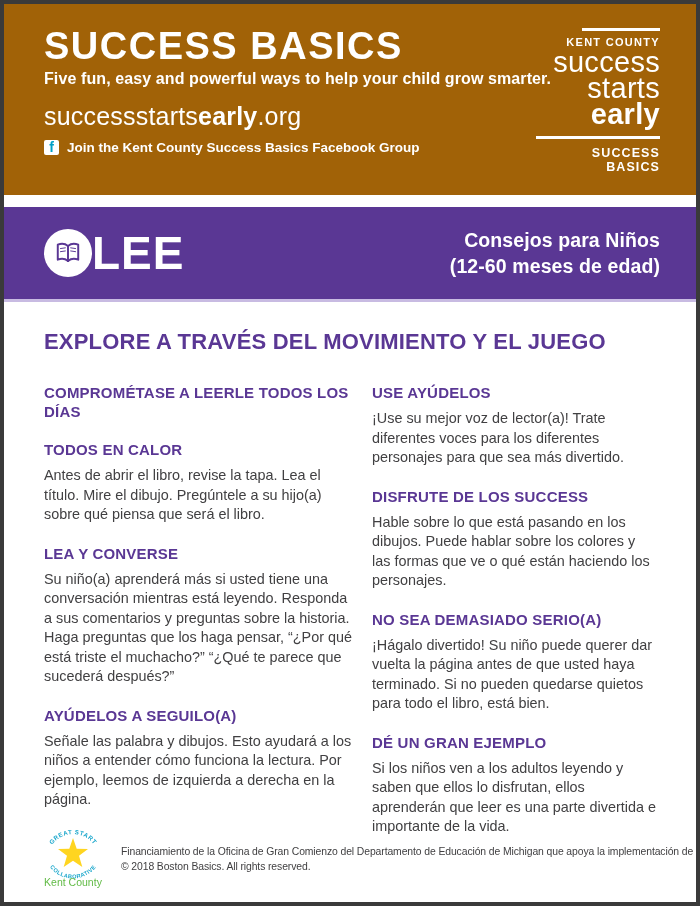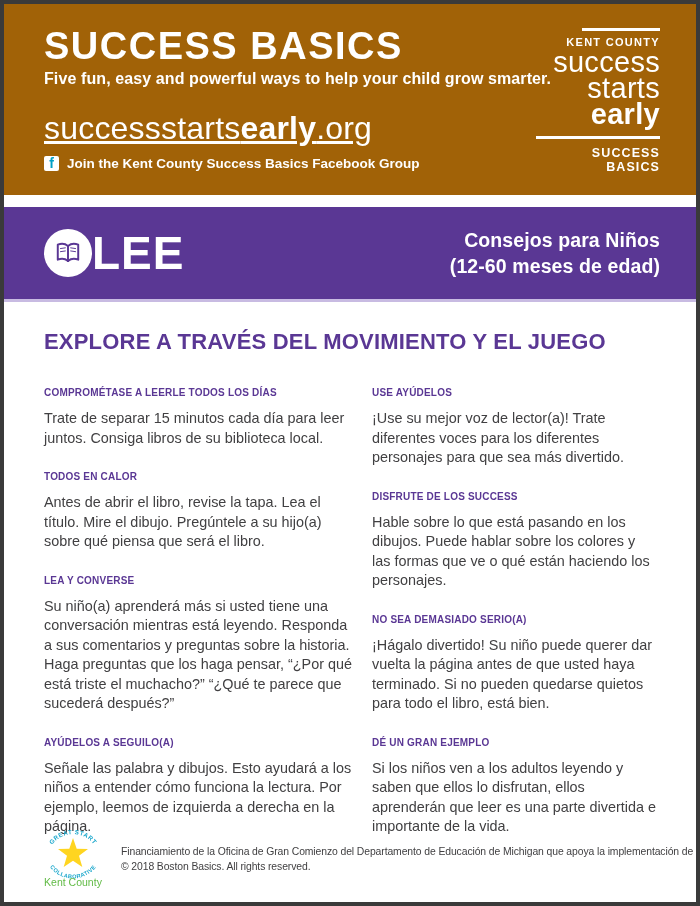--- a/index.html
+++ b/index.html
@@ -28,25 +28,24 @@
     letter-spacing:1.5px;
     line-height:40px;
   }
   .subtitle{
     margin:4px 0 0;
     font-size:16px;
     font-weight:600;
     letter-spacing:0.1px;
   }
   .url{
-    margin-top:22px;
-    font-size:32px;
+    margin-top:14px;
+    font-size:25px;
     font-weight:500;
     letter-spacing:0.2px;
-    text-decoration:underline;
   }
   .url b{font-weight:800;}
   .fb-line{
     margin-top:9px;
     display:flex;
     align-items:center;
     gap:8px;
     font-size:13.5px;
     font-weight:700;
   }
@@ -105,21 +104,21 @@
     font-weight:700;
     color:#5A3794;
     letter-spacing:0.2px;
   }
   .cols{display:flex;gap:20px;margin-top:9px;}
   .col-left{width:308px;flex:none;}
   .col-right{flex:1;}
   .tip{margin-top:19px;}
   .tip h3{
     margin:0;
-    font-size:10px;
+    font-size:15px;
     line-height:19px;
     font-weight:800;
     color:#5A3794;
     letter-spacing:0.2px;
   }
   .tip p{
     margin:7px 0 0;
     font-size:14.4px;
     line-height:19.5px;
     color:#414042;
@@ -184,21 +183,20 @@
       <div>(12-60 meses de edad)</div>
     </div>
   </div>
 
   <main>
     <h2>EXPLORE A TRAVÉS DEL MOVIMIENTO Y EL JUEGO</h2>
     <div class="cols">
       <div class="col-left">
         <section class="tip">
           <h3>COMPROMÉTASE A LEERLE TODOS LOS DÍAS</h3>
-          <p>Trate de separar 15 minutos cada día para leer juntos. Consiga libros de su biblioteca local.</p>
         </section>
         <section class="tip">
           <h3>TODOS EN CALOR</h3>
           <p>Antes de abrir el libro, revise la tapa. Lea el título. Mire el dibujo. Pregúntele a su hijo(a) sobre qué piensa que será el libro.</p>
         </section>
         <section class="tip">
           <h3>LEA Y CONVERSE</h3>
           <p>Su niño(a) aprenderá más si usted tiene una conversación mientras está leyendo. Responda a sus comentarios y preguntas sobre la historia. Haga preguntas que los haga pensar, “¿Por qué está triste el muchacho?” “¿Qué te parece que sucederá después?”</p>
         </section>
         <section class="tip">

